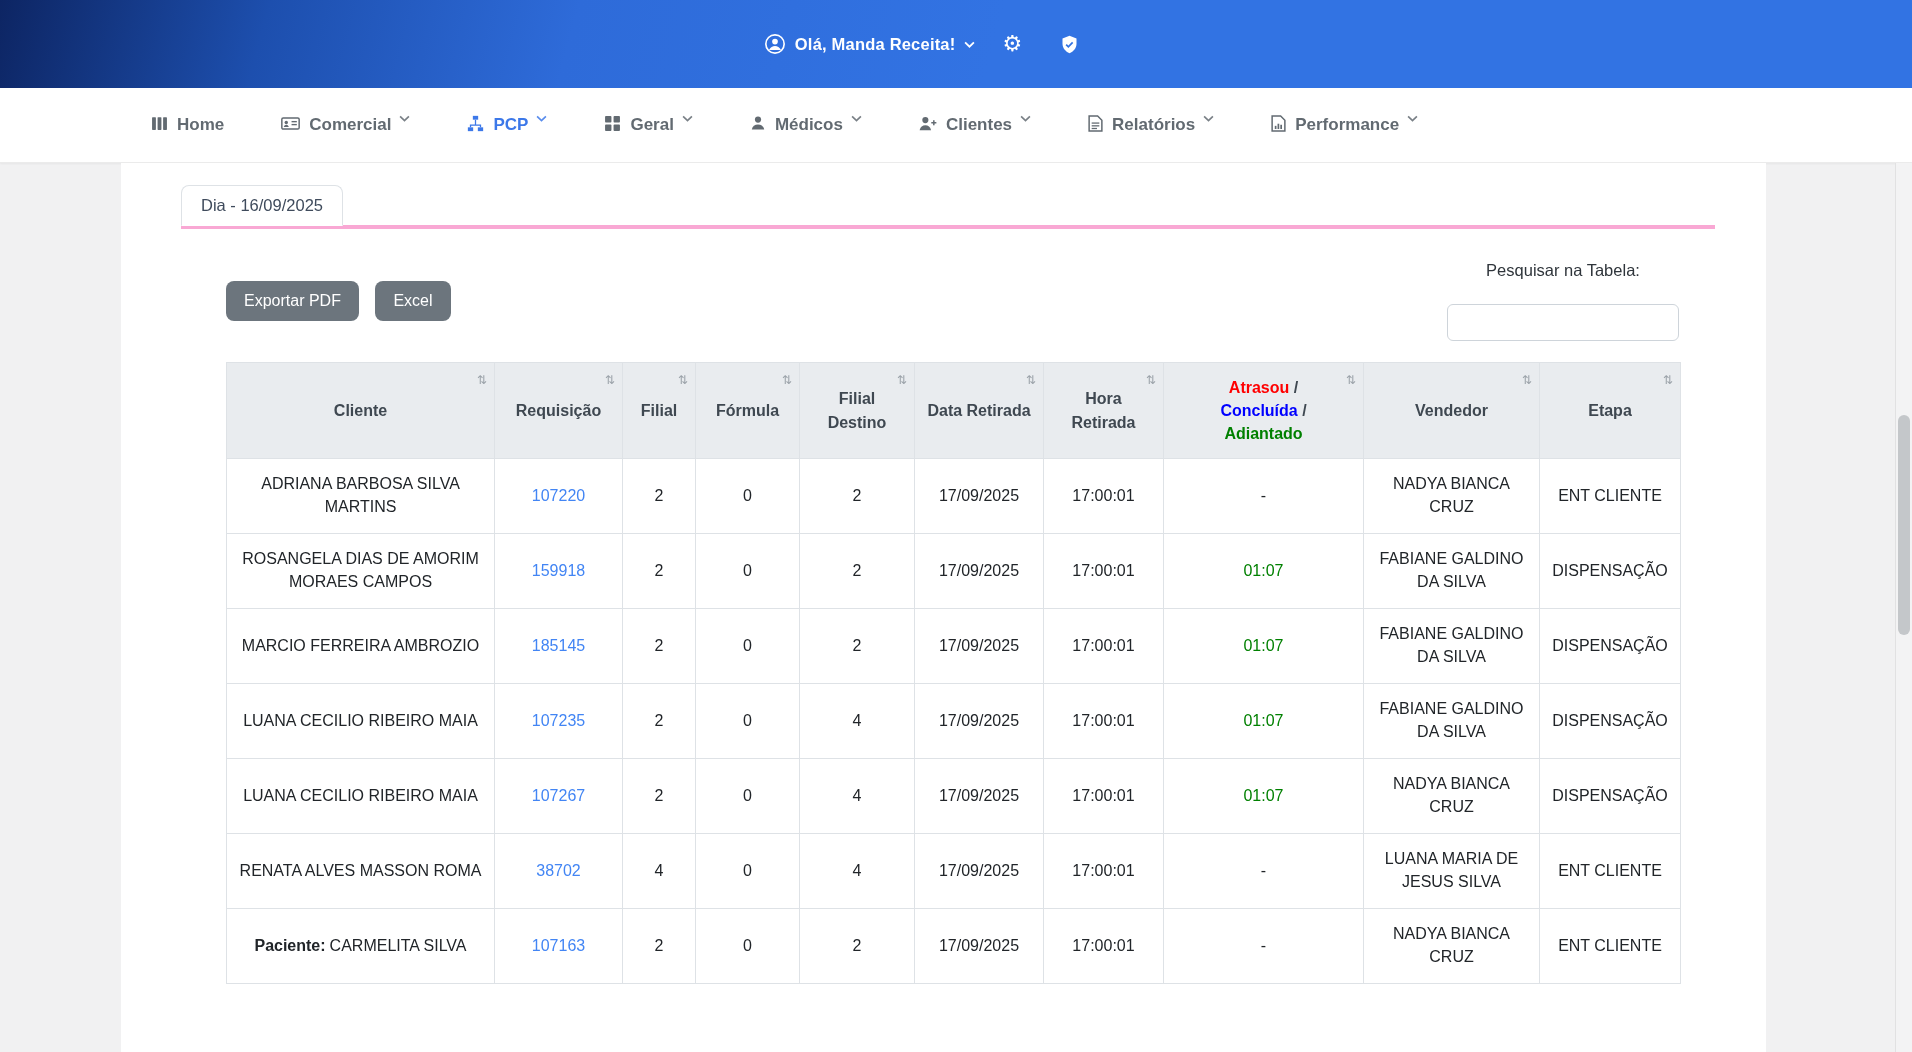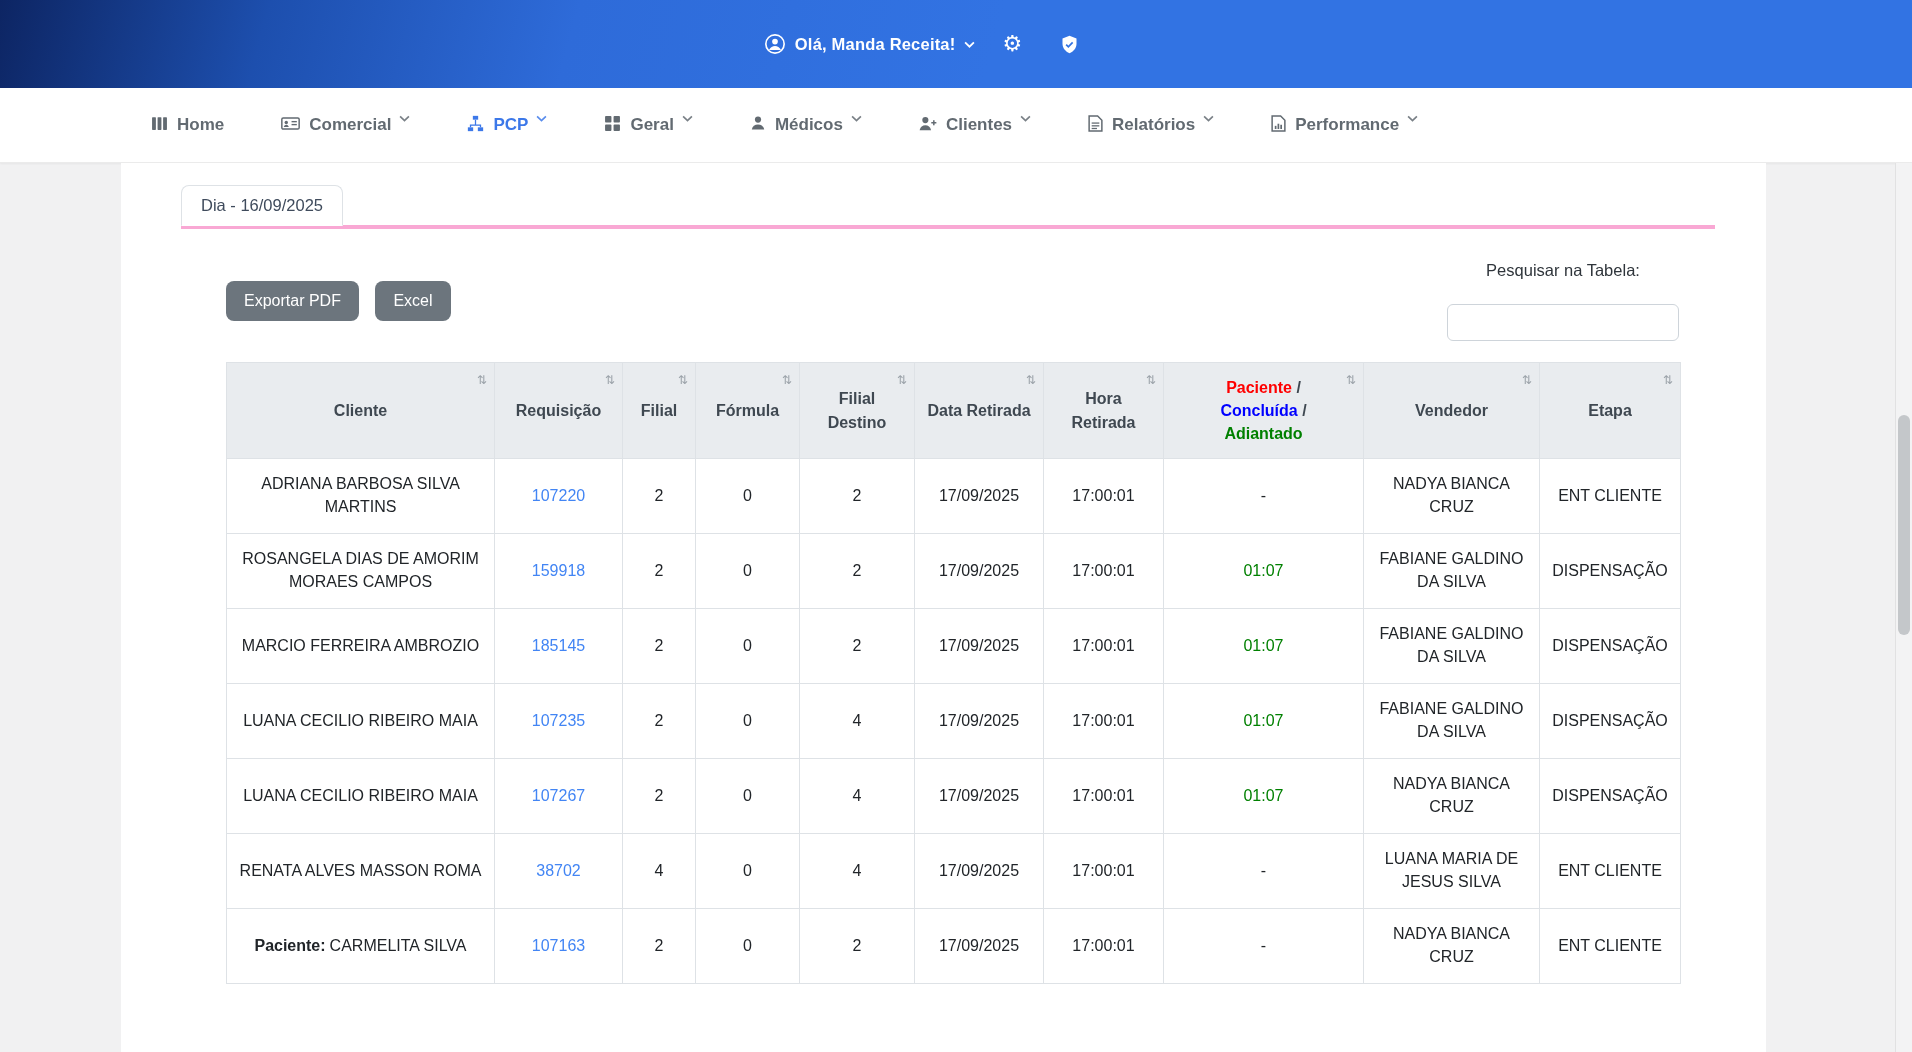--- a/index.html
+++ b/index.html
@@ -298,21 +298,21 @@
             <th><span class="sort-icon">⇅</span><span>Cliente</span></th>
             <th><span class="sort-icon">⇅</span><span>Requisição</span></th>
             <th><span class="sort-icon">⇅</span><span>Filial</span></th>
             <th><span class="sort-icon">⇅</span><span>Fórmula</span></th>
             <th><span class="sort-icon">⇅</span><span>Filial Destino</span></th>
             <th><span class="sort-icon">⇅</span><span>Data Retirada</span></th>
             <th><span class="sort-icon">⇅</span><span>Hora Retirada</span></th>
             <th>
               <span class="sort-icon">⇅</span>
               <div class="status-head">
-                <div><span class="sh-red">Paciente</span><span> /</span></div>
+                <div><span class="sh-red">Atrasou</span><span> /</span></div>
                 <div><span class="sh-blue">Concluída</span><span> /</span></div>
                 <div><span class="sh-green">Adiantado</span></div>
               </div>
             </th>
             <th><span class="sort-icon">⇅</span><span>Vendedor</span></th>
             <th><span class="sort-icon">⇅</span><span>Etapa</span></th>
           </tr>
         </thead>
         <tbody>
             <tr>

